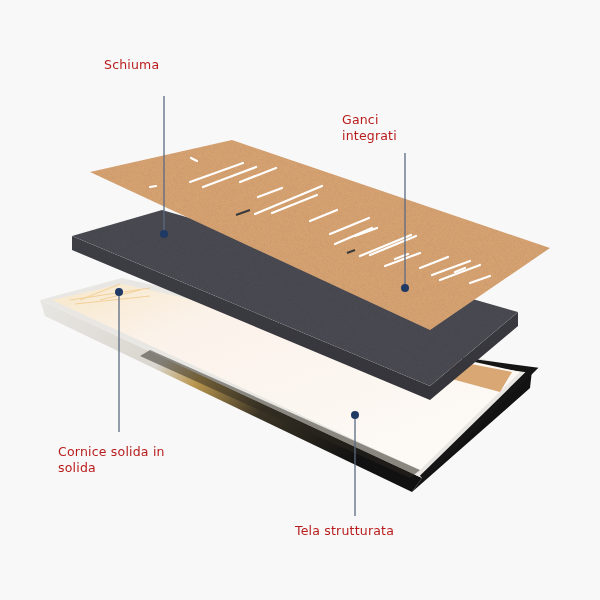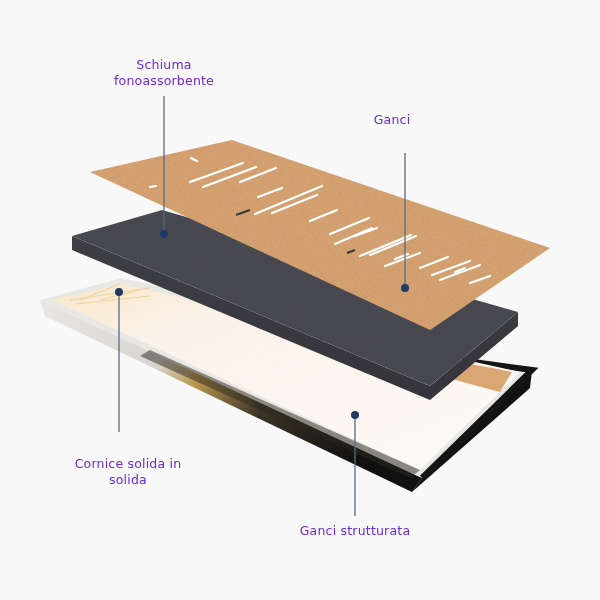--- a/index.html
+++ b/index.html
@@ -5,24 +5,23 @@
   html, body { margin: 0; padding: 0; }
   body {
     width: 600px; height: 600px; overflow: hidden;
     background: #f8f8f8;
     font-family: "DejaVu Sans", sans-serif;
     position: relative;
   }
   #scene { position: absolute; left: 0; top: 0; width: 600px; height: 600px; }
   .label {
     position: absolute;
-    color: #6d28d9;
+    color: #b91c1c;
     font-size: 12.5px;
     line-height: 16px;
-    text-align: center;
     letter-spacing: 0.2px;
     white-space: nowrap;
   }
 </style>
 </head>
 <body>
 
 <svg id="scene" viewBox="0 0 600 600" xmlns="http://www.w3.org/2000/svg">
   <defs>
     <filter id="grain" x="0" y="0" width="100%" height="100%">
@@ -127,27 +126,27 @@
     <circle cx="119" cy="292" r="4" fill="#1f3a64"></circle>
   </g>
   <g>
     <line x1="355" y1="415" x2="355" y2="516" stroke="#5a6a82" stroke-width="1.3"></line>
     <circle cx="355" cy="415" r="4" fill="#1f3a64"></circle>
   </g>
 </svg>
 
 <div class="label" style="left:104px; top:57px; width:120px;">
   <div>Schiuma</div>
-  <div>fonoassorbente</div>
 </div>
 
 <div class="label" style="left:342px; top:112px; width:100px;">
   <div>Ganci</div>
+  <div>integrati</div>
 </div>
 
-<div class="label" style="left:58px; top:444px; width:140px;margin-top:12px;">
+<div class="label" style="left:58px; top:444px; width:140px;">
   <div>Cornice solida in</div>
   <div>solida</div>
 </div>
 
 <div class="label" style="left:295px; top:523px; width:120px;">
-  <div>Ganci strutturata</div>
+  <div>Tela strutturata</div>
 </div>
 
 </body></html>

